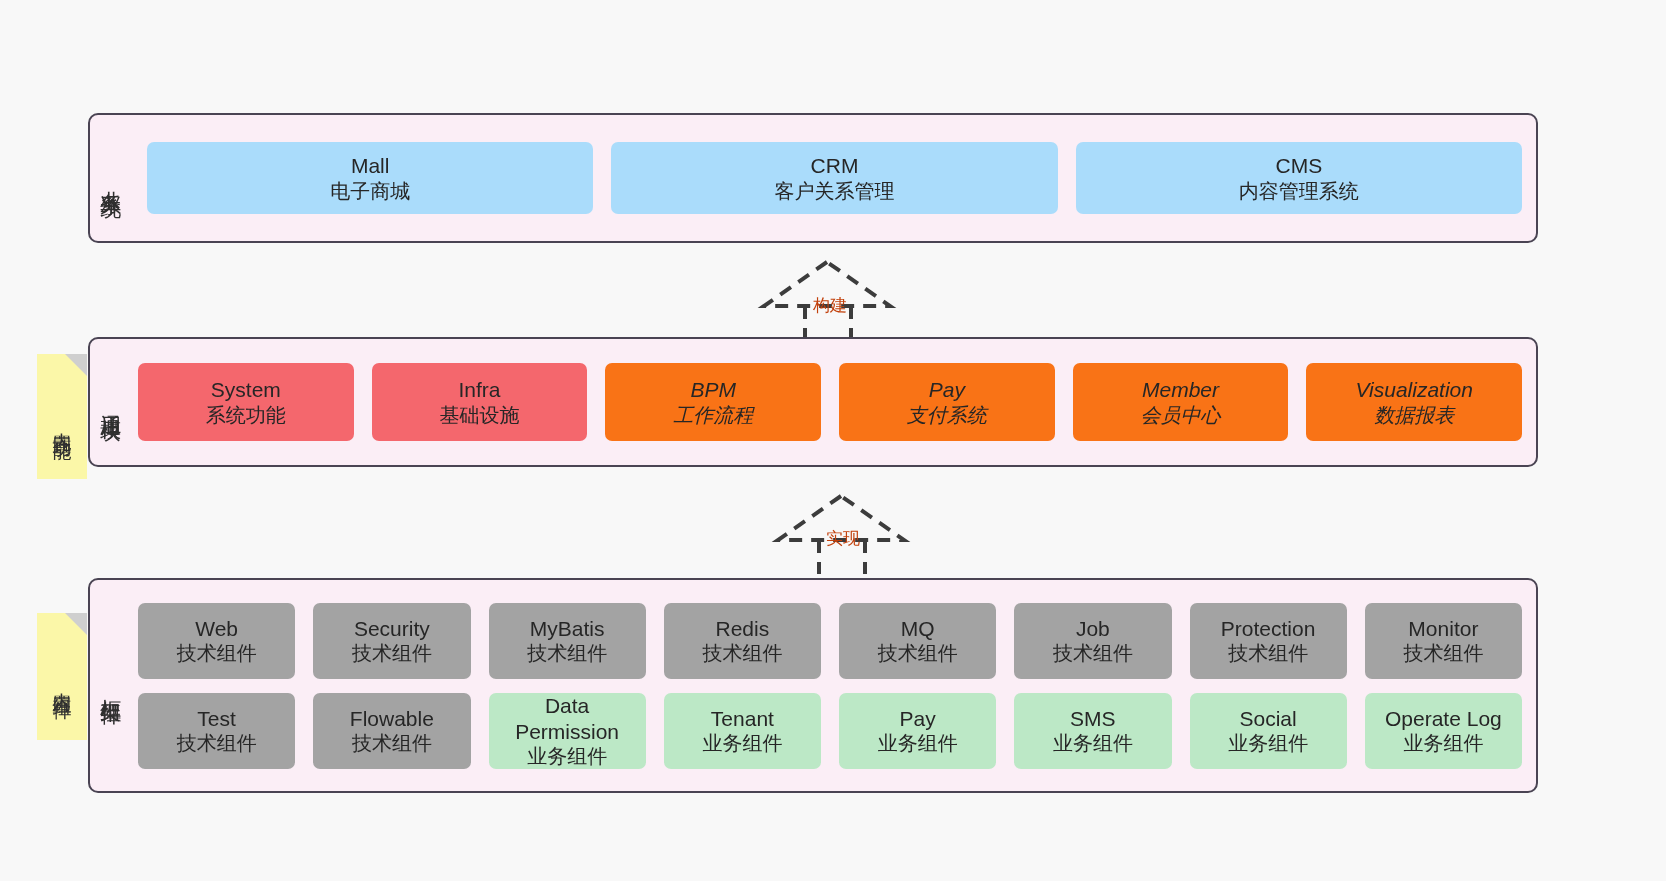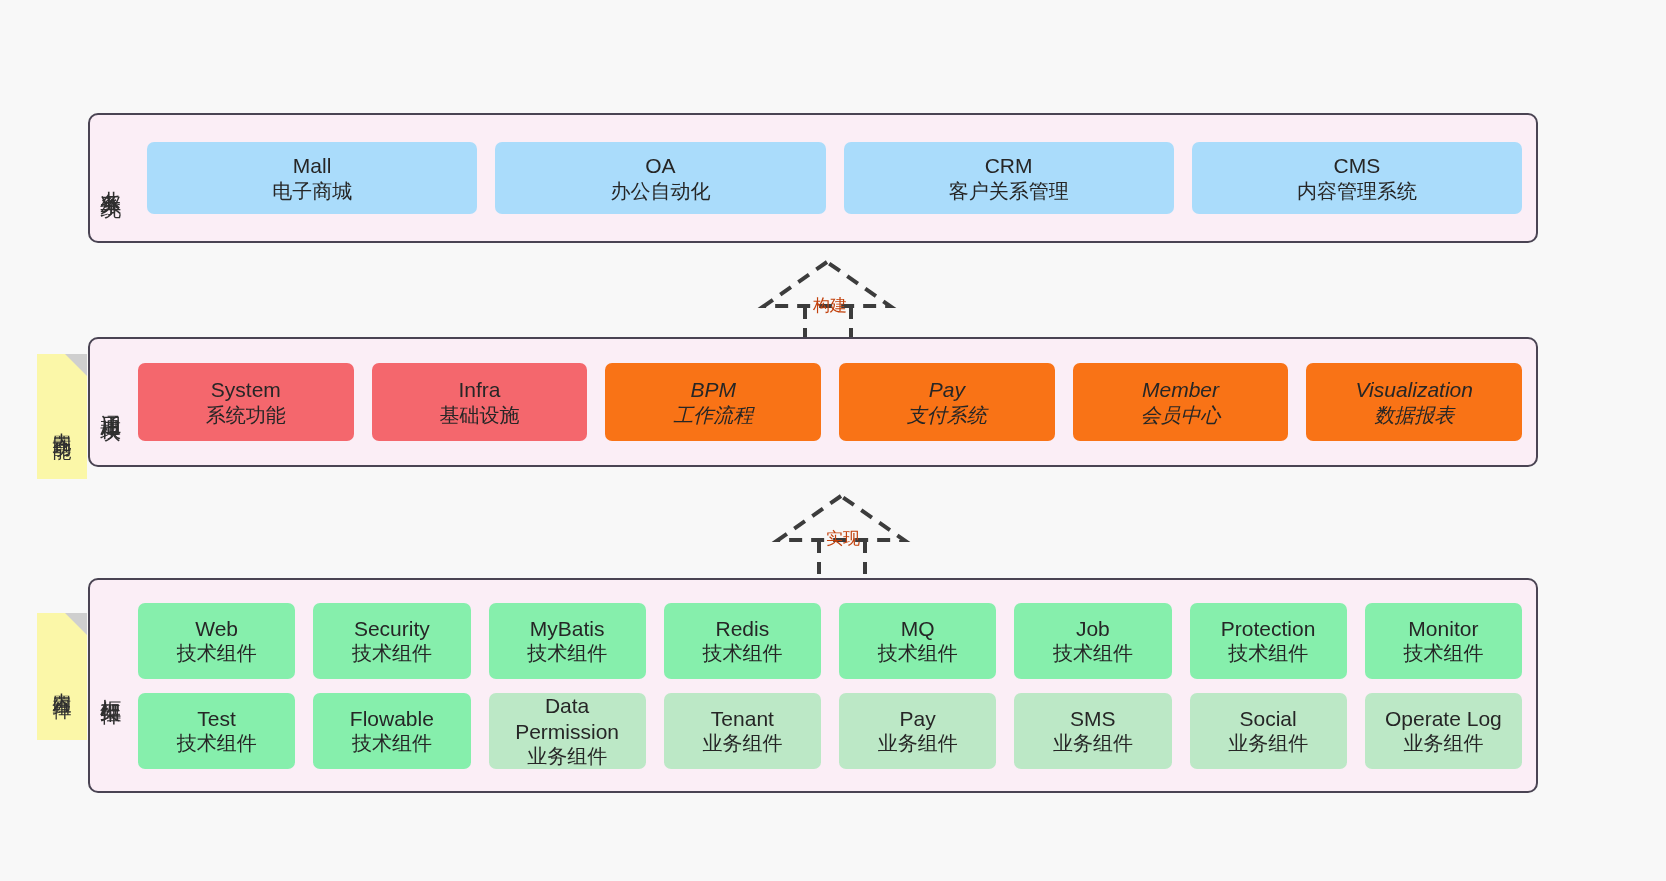--- a/index.html
+++ b/index.html
@@ -82,21 +82,21 @@
   .node .t1.wrap { white-space: normal; }
   .node .t2 {
     font-size: 20px;
     color: #262626;
     white-space: nowrap;
   }
 
   .n-blue       { background: #aadcfb; }
   .n-red        { background: #f4676d; }
   .n-pink       { background: #f97316; font-style: italic; }
-  .n-green      { background: #86efac; }
+  .n-green      { background: #a3a3a3; }
   .n-lightgreen { background: #bce8c6; }
 
   
   .note {
     position: absolute;
     background: #fbf7a8;
     display: flex;
     align-items: center;
     justify-content: center;
     box-sizing: border-box;
@@ -143,24 +143,20 @@
   <div class="layer" id="layer-business-system" style="left:88px; top:113px; width:1450px; height:130px;">
     <div class="layer-label">业务系统</div>
     <div class="layer-body">
       <div class="row">
 
         <div class="node n-blue" style="height:72px;margin-left:9px;">
           <span class="t1">Mall</span>
           <span class="t2">电子商城</span>
         </div>
         <div class="node n-blue" style="height:72px;">
-          <span class="t1">OA</span>
-          <span class="t2">办公自动化</span>
-        </div>
-        <div class="node n-blue" style="height:72px;">
           <span class="t1">CRM</span>
           <span class="t2">客户关系管理</span>
         </div>
         <div class="node n-blue" style="height:72px;">
           <span class="t1">CMS</span>
           <span class="t2">内容管理系统</span>
         </div>
 
       </div>
     </div>

